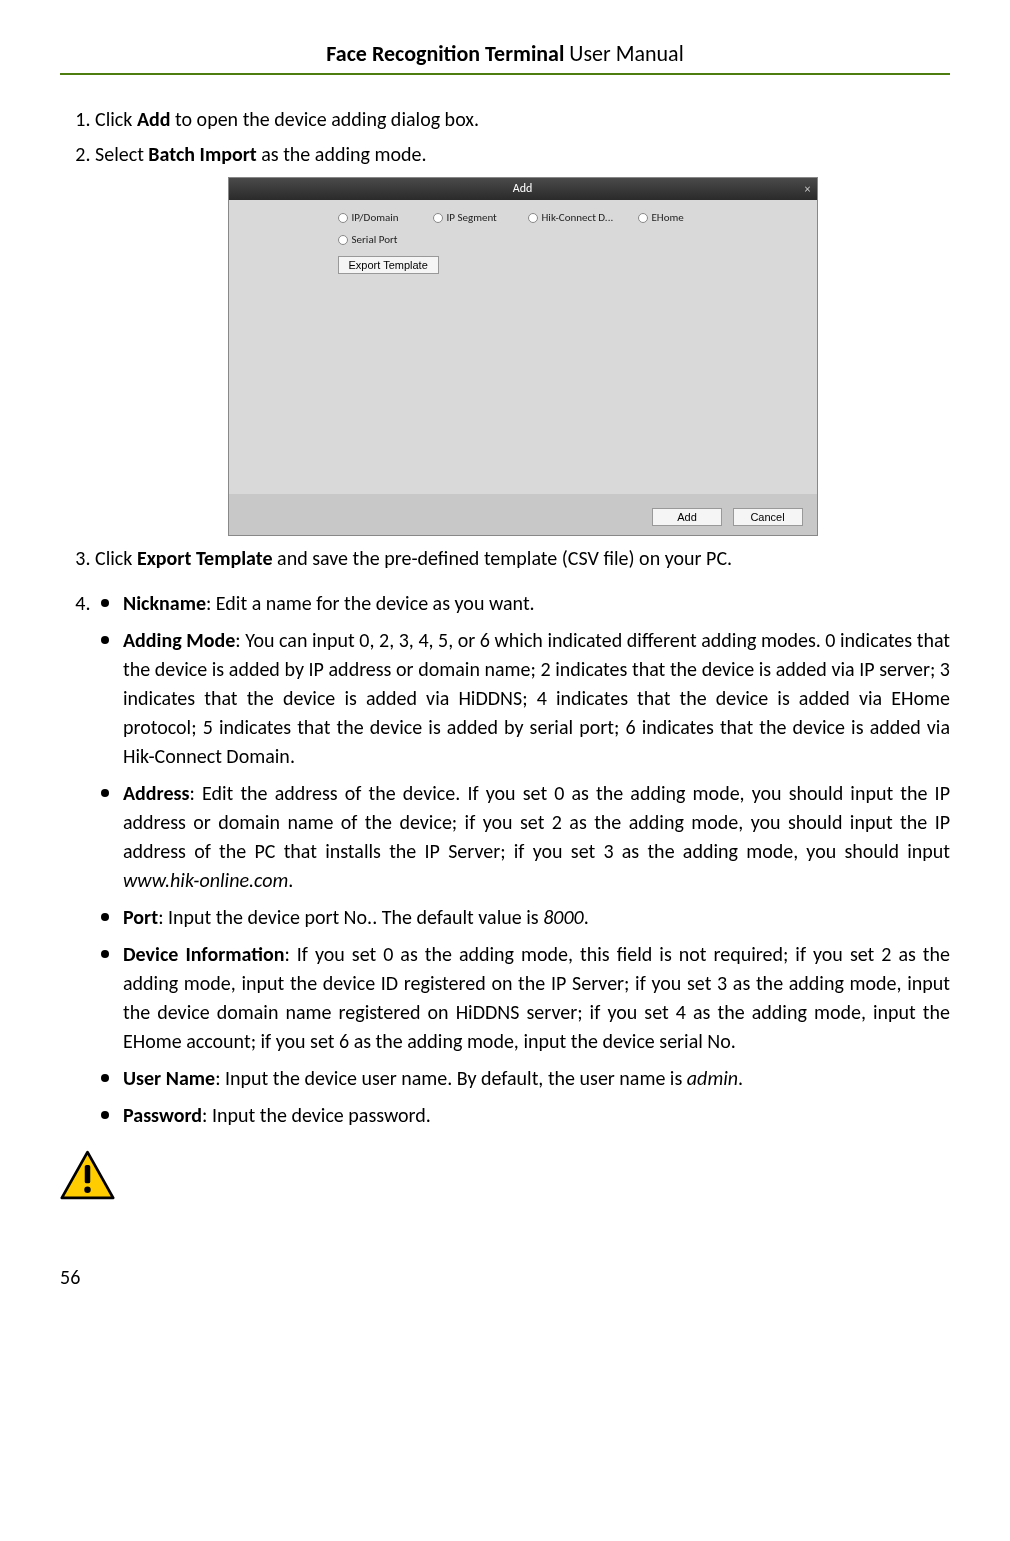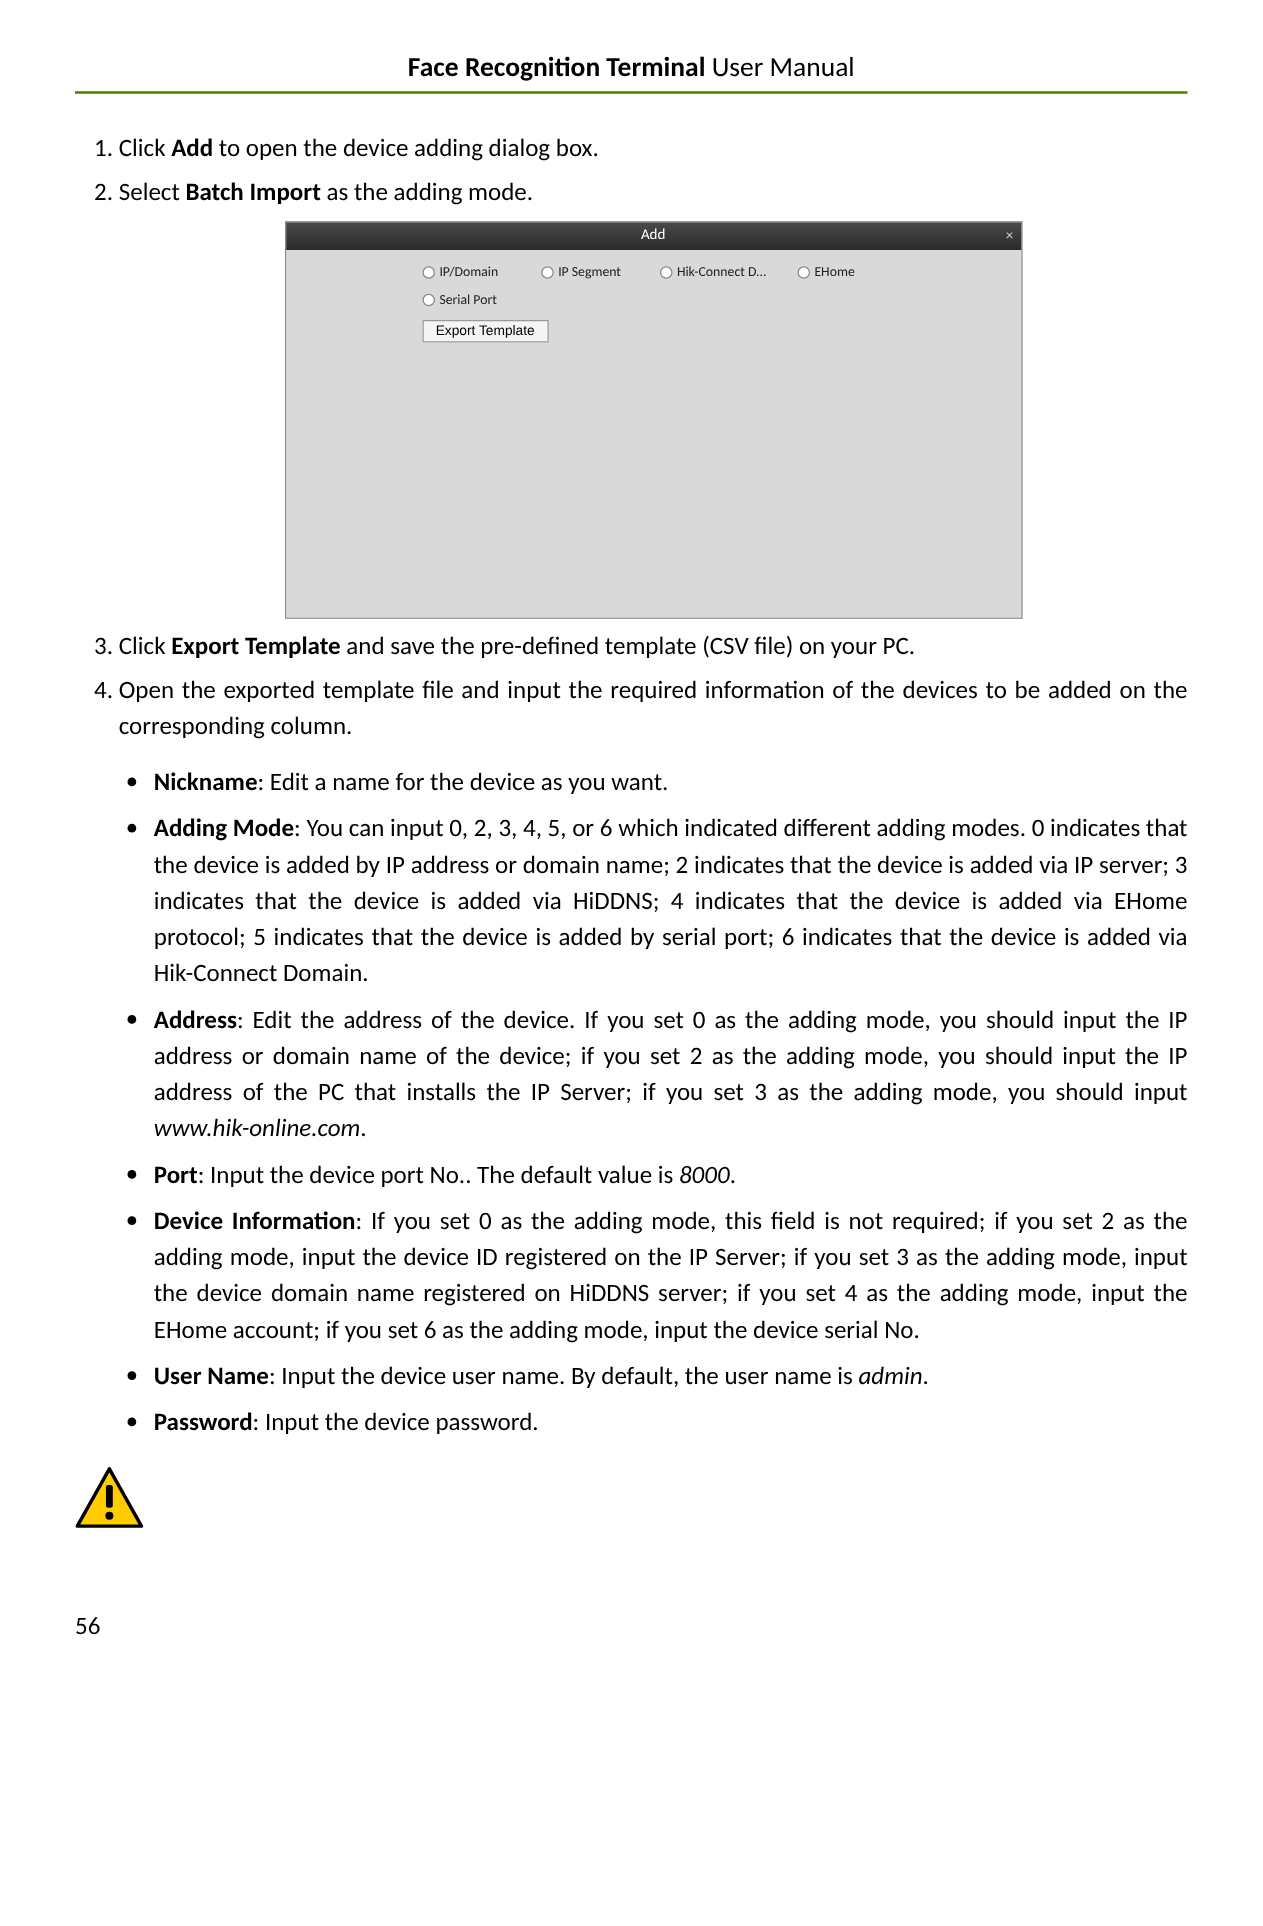--- a/index.html
+++ b/index.html
@@ -86,29 +86,32 @@
                 <span class="dot"></span>
                 <span>Serial Port</span>
               </label>
           </div>
         </div>
         <div class="ss-export-row">
           <button class="ss-btn">Export Template</button>
         </div>
         <div class="ss-spacer"></div>
       </div>
+      <div class="ss-footer">
+        <button class="ss-btn">Add</button>
+        <button class="ss-btn">Cancel</button>
+      </div>
     </div>
   </li>
 
   <li>
     <span>Click </span><span class="bold">Export Template</span><span> and save the pre-defined template (CSV file) on your PC.</span>
   </li>
 
   <li>
-    <span>Open the exported template file and input the required information of the devices to be added on the corresponding column.</span>
     <ul class="bullet-list">
       <li>
         <span class="bold">Nickname</span><span>: Edit a name for the device as you want.</span>
       </li>
       <li>
         <span class="bold">Adding Mode</span><span>: You can input 0, 2, 3, 4, 5, or 6 which indicated different adding modes. 0 indicates that the device is added by IP address or domain name; 2 indicates that the device is added via IP server; 3 indicates that the device is added via HiDDNS; 4 indicates that the device is added via EHome protocol; 5 indicates that the device is added by serial port; 6 indicates that the device is added via Hik-Connect Domain.</span>
       </li>
       <li>
         <span class="bold">Address</span><span>: Edit the address of the device. If you set 0 as the adding mode, you should input the IP address or domain name of the device; if you set 2 as the adding mode, you should input the IP address of the PC that installs the IP Server; if you set 3 as the adding mode, you should input </span><span class="italic">www.hik-online.com</span><span>.</span>
       </li>

